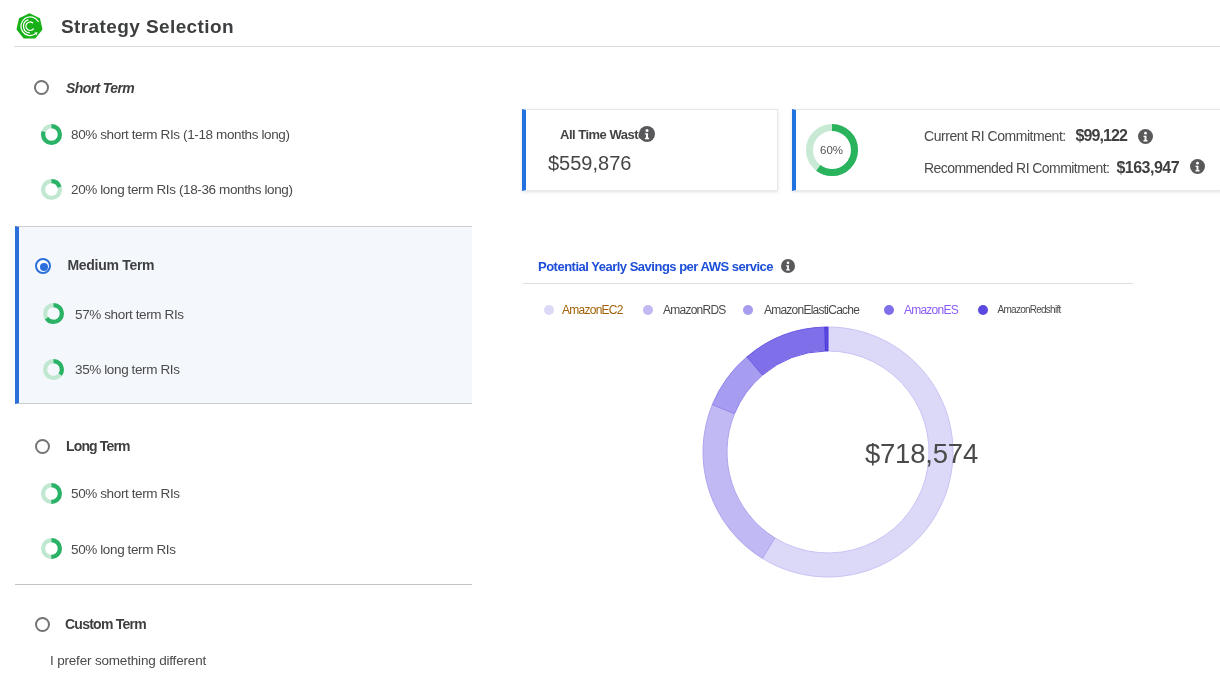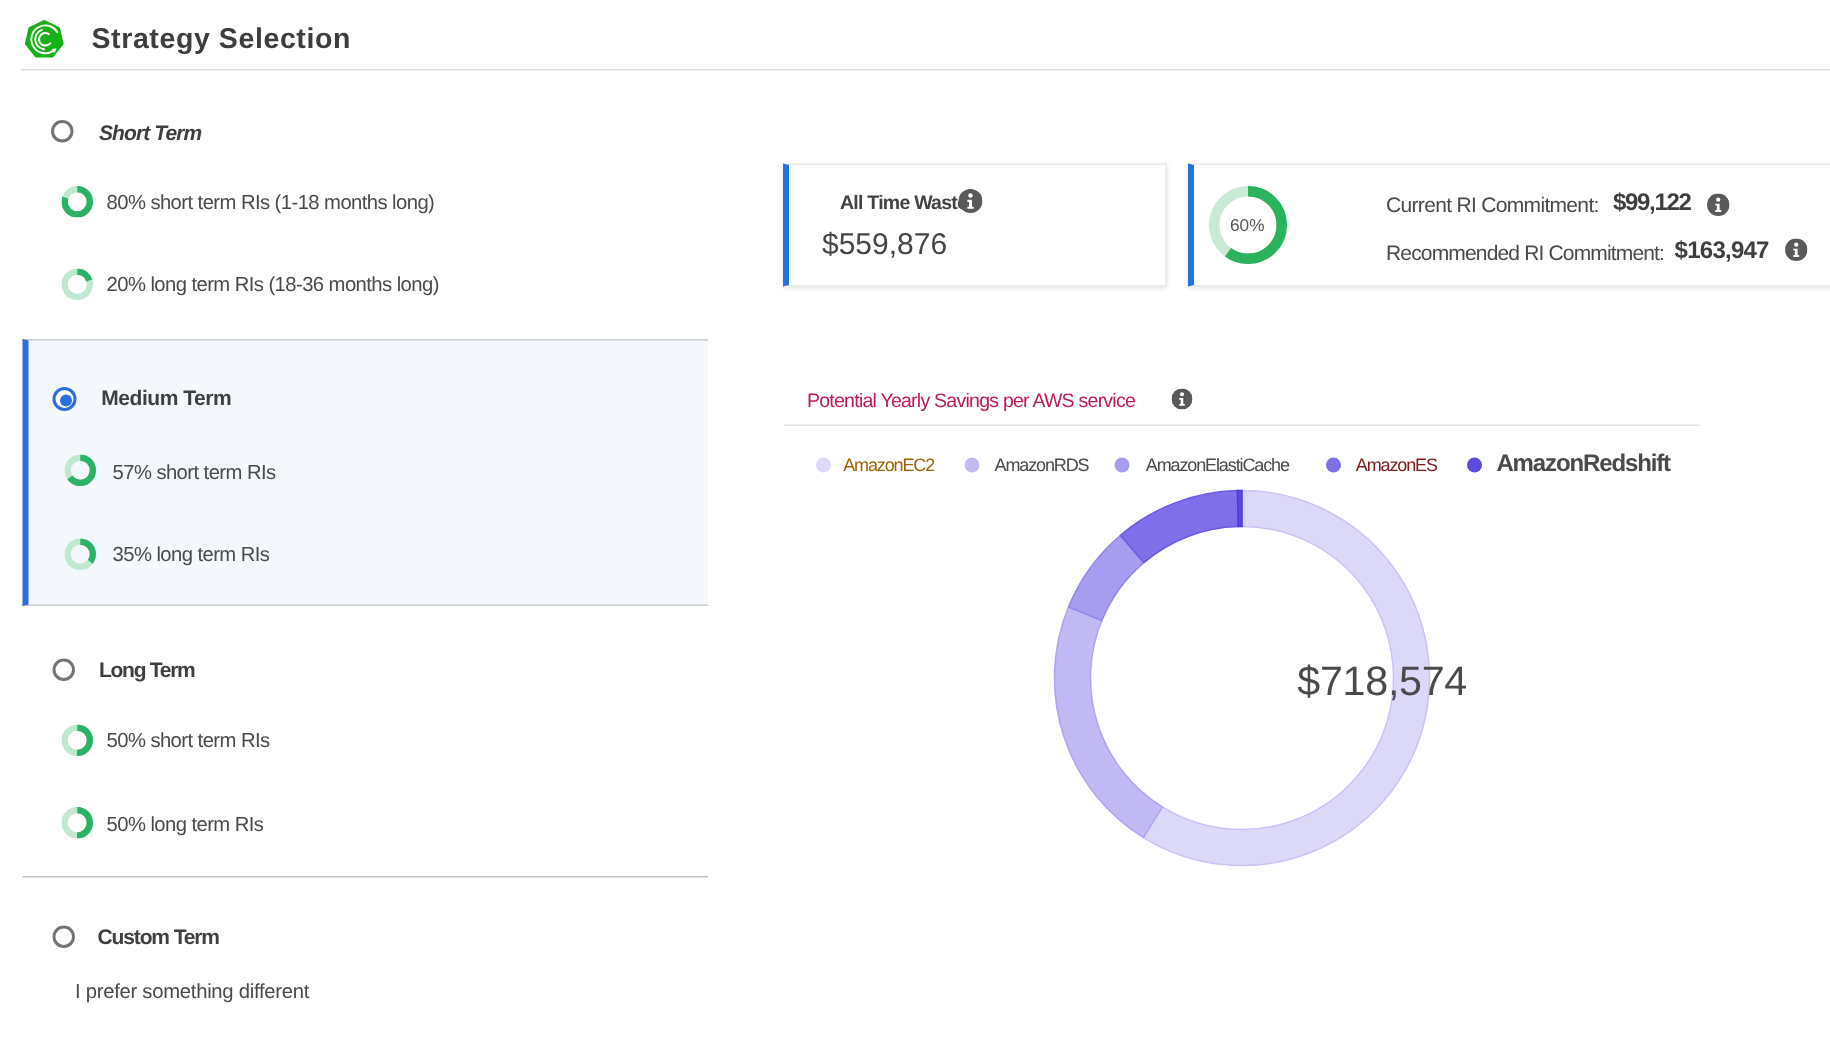--- a/index.html
+++ b/index.html
@@ -105,38 +105,38 @@
   <path d="M5.9 7.2 h3.1 v4.6 h1.1 v1.4 H5.9 v-1.4 h1.1 V8.6 H5.9 Z" fill="#fff"></path>
 </svg>
 <div class="abs" style="left:924px;top:161.4px;font-size:14px;line-height:15px;color:#4a4a4b;letter-spacing:-0.56px;">Recommended RI Commitment:</div>
 <div class="abs" style="left:1116.4px;top:160.2px;font-size:16px;font-weight:bold;color:#3e3f40;line-height:16px;letter-spacing:-0.5px;">$163,947</div>
 <svg class="abs" style="left:1190px;top:159px" width="15" height="15" viewBox="0 0 16 16">
   <circle cx="8" cy="8" r="8" fill="#59595b"></circle>
   <circle cx="8" cy="4.4" r="1.5" fill="#fff"></circle>
   <path d="M5.9 7.2 h3.1 v4.6 h1.1 v1.4 H5.9 v-1.4 h1.1 V8.6 H5.9 Z" fill="#fff"></path>
 </svg>
 
-<div class="abs" style="left:538px;top:258.5px;font-size:13px;font-weight:normal;color:#be185d;line-height:15px;letter-spacing:-0.5px;">Potential Yearly Savings per AWS service</div>
+<div class="abs" style="left:538px;top:258.5px;font-size:13px;font-weight:bold;color:#1d4ed8;line-height:15px;letter-spacing:-0.5px;">Potential Yearly Savings per AWS service</div>
 <svg class="abs" style="left:781px;top:259px" width="14" height="14" viewBox="0 0 16 16">
   <circle cx="8" cy="8" r="8" fill="#59595b"></circle>
   <circle cx="8" cy="4.4" r="1.5" fill="#fff"></circle>
   <path d="M5.9 7.2 h3.1 v4.6 h1.1 v1.4 H5.9 v-1.4 h1.1 V8.6 H5.9 Z" fill="#fff"></path>
 </svg>
 <div class="abs" style="left:523px;top:283px;width:610px;height:1px;background:#dddddd;"></div>
 
 <div class="abs" style="left:544px;top:305px;width:10px;height:10px;border-radius:50%;background:#dcd9f8;"></div>
 <div class="abs" style="left:562.1px;top:304px;font-size:12px;line-height:12px;color:#a16207;letter-spacing:-0.75px;">AmazonEC2</div>
 <div class="abs" style="left:643.3px;top:305px;width:10px;height:10px;border-radius:50%;background:#c1b9f3;"></div>
 <div class="abs" style="left:663px;top:304px;font-size:12px;line-height:12px;color:#4a4a4a;letter-spacing:-0.75px;">AmazonRDS</div>
 <div class="abs" style="left:742.8px;top:305px;width:10px;height:10px;border-radius:50%;background:#a69cf0;"></div>
 <div class="abs" style="left:763.9px;top:304px;font-size:12px;line-height:12px;color:#4a4a4a;letter-spacing:-0.75px;">AmazonElastiCache</div>
 <div class="abs" style="left:884px;top:305px;width:10px;height:10px;border-radius:50%;background:#7f6fe8;"></div>
-<div class="abs" style="left:903.9px;top:304px;font-size:12px;line-height:12px;color:#7f1d1d;letter-spacing:-0.75px;">AmazonES</div>
+<div class="abs" style="left:903.9px;top:304px;font-size:12px;line-height:12px;color:#8b5cf6;letter-spacing:-0.75px;">AmazonES</div>
 <div class="abs" style="left:977.8px;top:305px;width:10px;height:10px;border-radius:50%;background:#5c49e0;"></div>
-<div class="abs" style="left:997.6px;top:304px;font-size:16px;line-height:12px;color:#4a4a4a;letter-spacing:-0.75px;font-weight:bold;">AmazonRedshift</div>
+<div class="abs" style="left:997.6px;top:304px;font-size:10px;line-height:12px;color:#4a4a4a;letter-spacing:-0.75px;">AmazonRedshift</div>
 
 <svg class="abs" style="left:678px;top:302px" width="300" height="300" viewBox="0 0 300 300">
 <path d="M150.00,25.00 A125.0,125.0 0 1 1 84.32,256.35 L96.93,235.93 A101.0,101.0 0 1 0 150.00,49.00 Z" fill="#dcd9f8" stroke="#c9c3f4" stroke-width="1"></path>
 <path d="M84.32,256.35 A125.0,125.0 0 0 1 34.35,102.57 L56.55,111.67 A101.0,101.0 0 0 0 96.93,235.93 Z" fill="#c1b9f3" stroke="#afa5ef" stroke-width="1"></path>
 <path d="M34.35,102.57 A125.0,125.0 0 0 1 68.99,54.81 L84.54,73.08 A101.0,101.0 0 0 0 56.55,111.67 Z" fill="#a69cf0" stroke="#9386ec" stroke-width="1"></path>
 <path d="M68.99,54.81 A125.0,125.0 0 0 1 146.95,25.04 L147.53,49.03 A101.0,101.0 0 0 0 84.54,73.08 Z" fill="#7f6fe8" stroke="#6c5ae4" stroke-width="1"></path>
 <path d="M146.95,25.04 A125.0,125.0 0 0 1 150.00,25.00 L150.00,49.00 A101.0,101.0 0 0 0 147.53,49.03 Z" fill="#5c49e0" stroke="#4d38dc" stroke-width="1"></path>
 </svg>
 <div class="abs" style="left:678px;top:439.9px;width:300px;text-align:right;font-size:27.5px;color:#4a4a4a;line-height:28px;letter-spacing:-0.2px;">$718,574</div>
 

